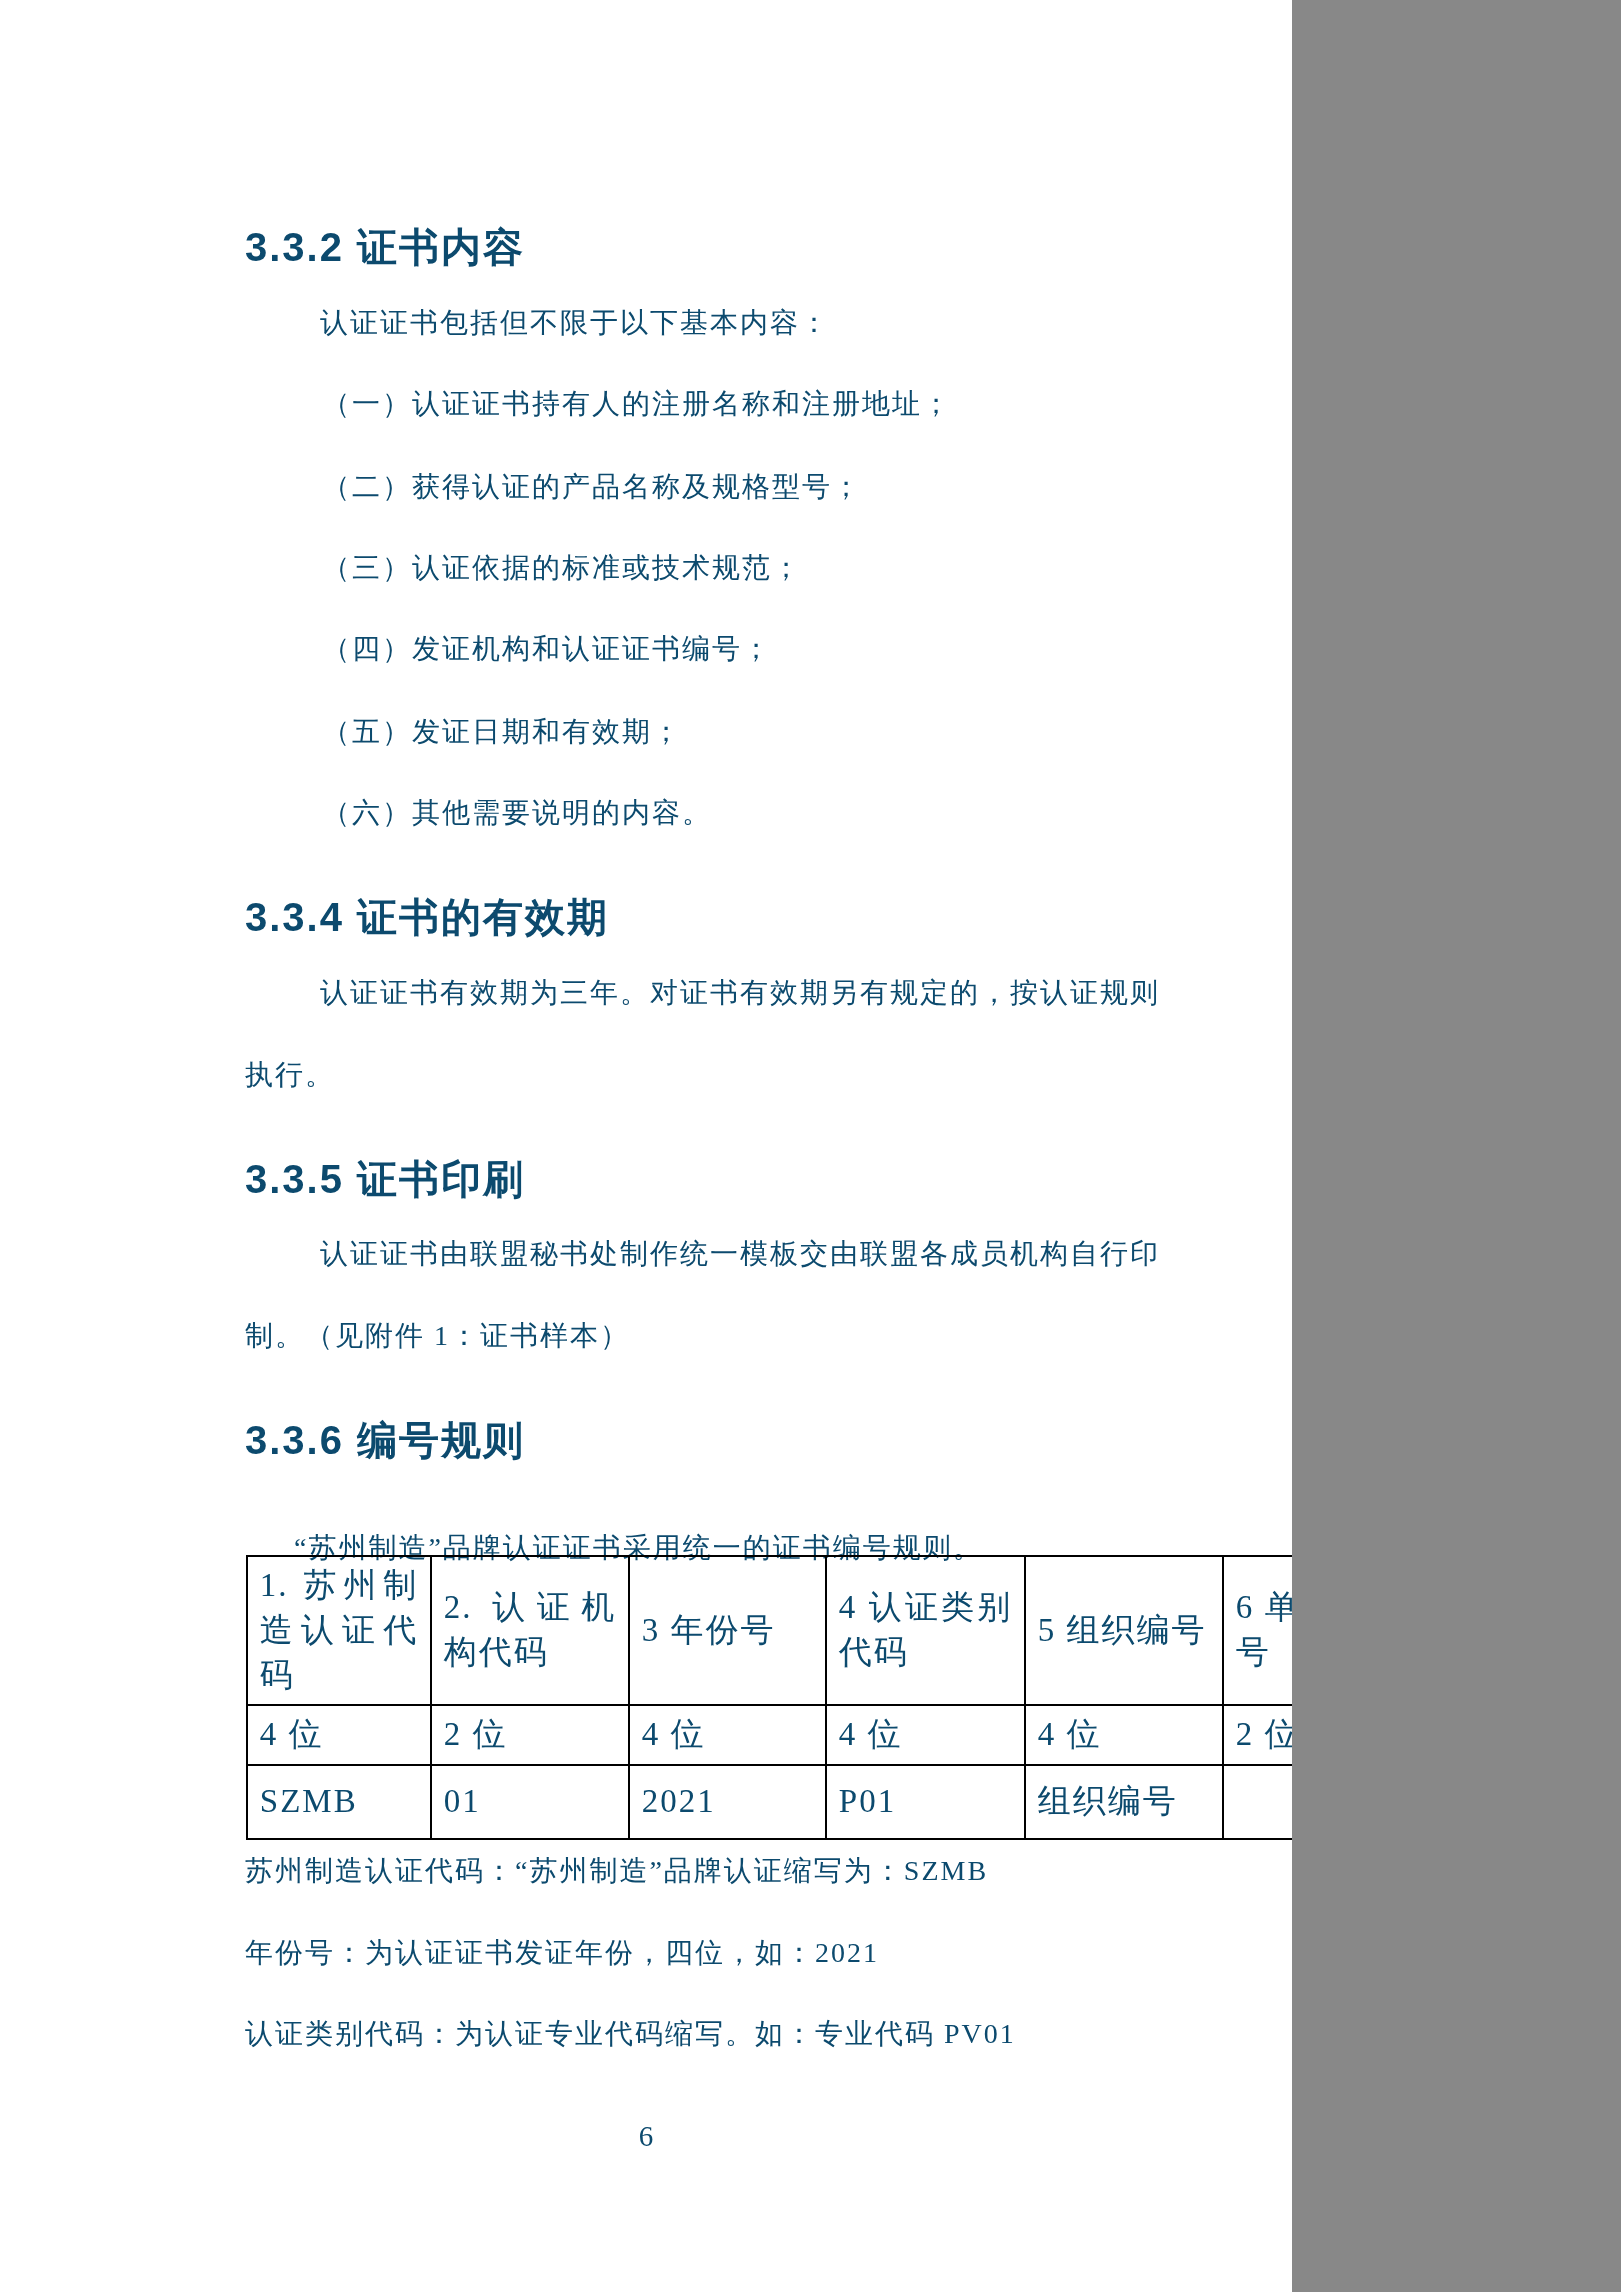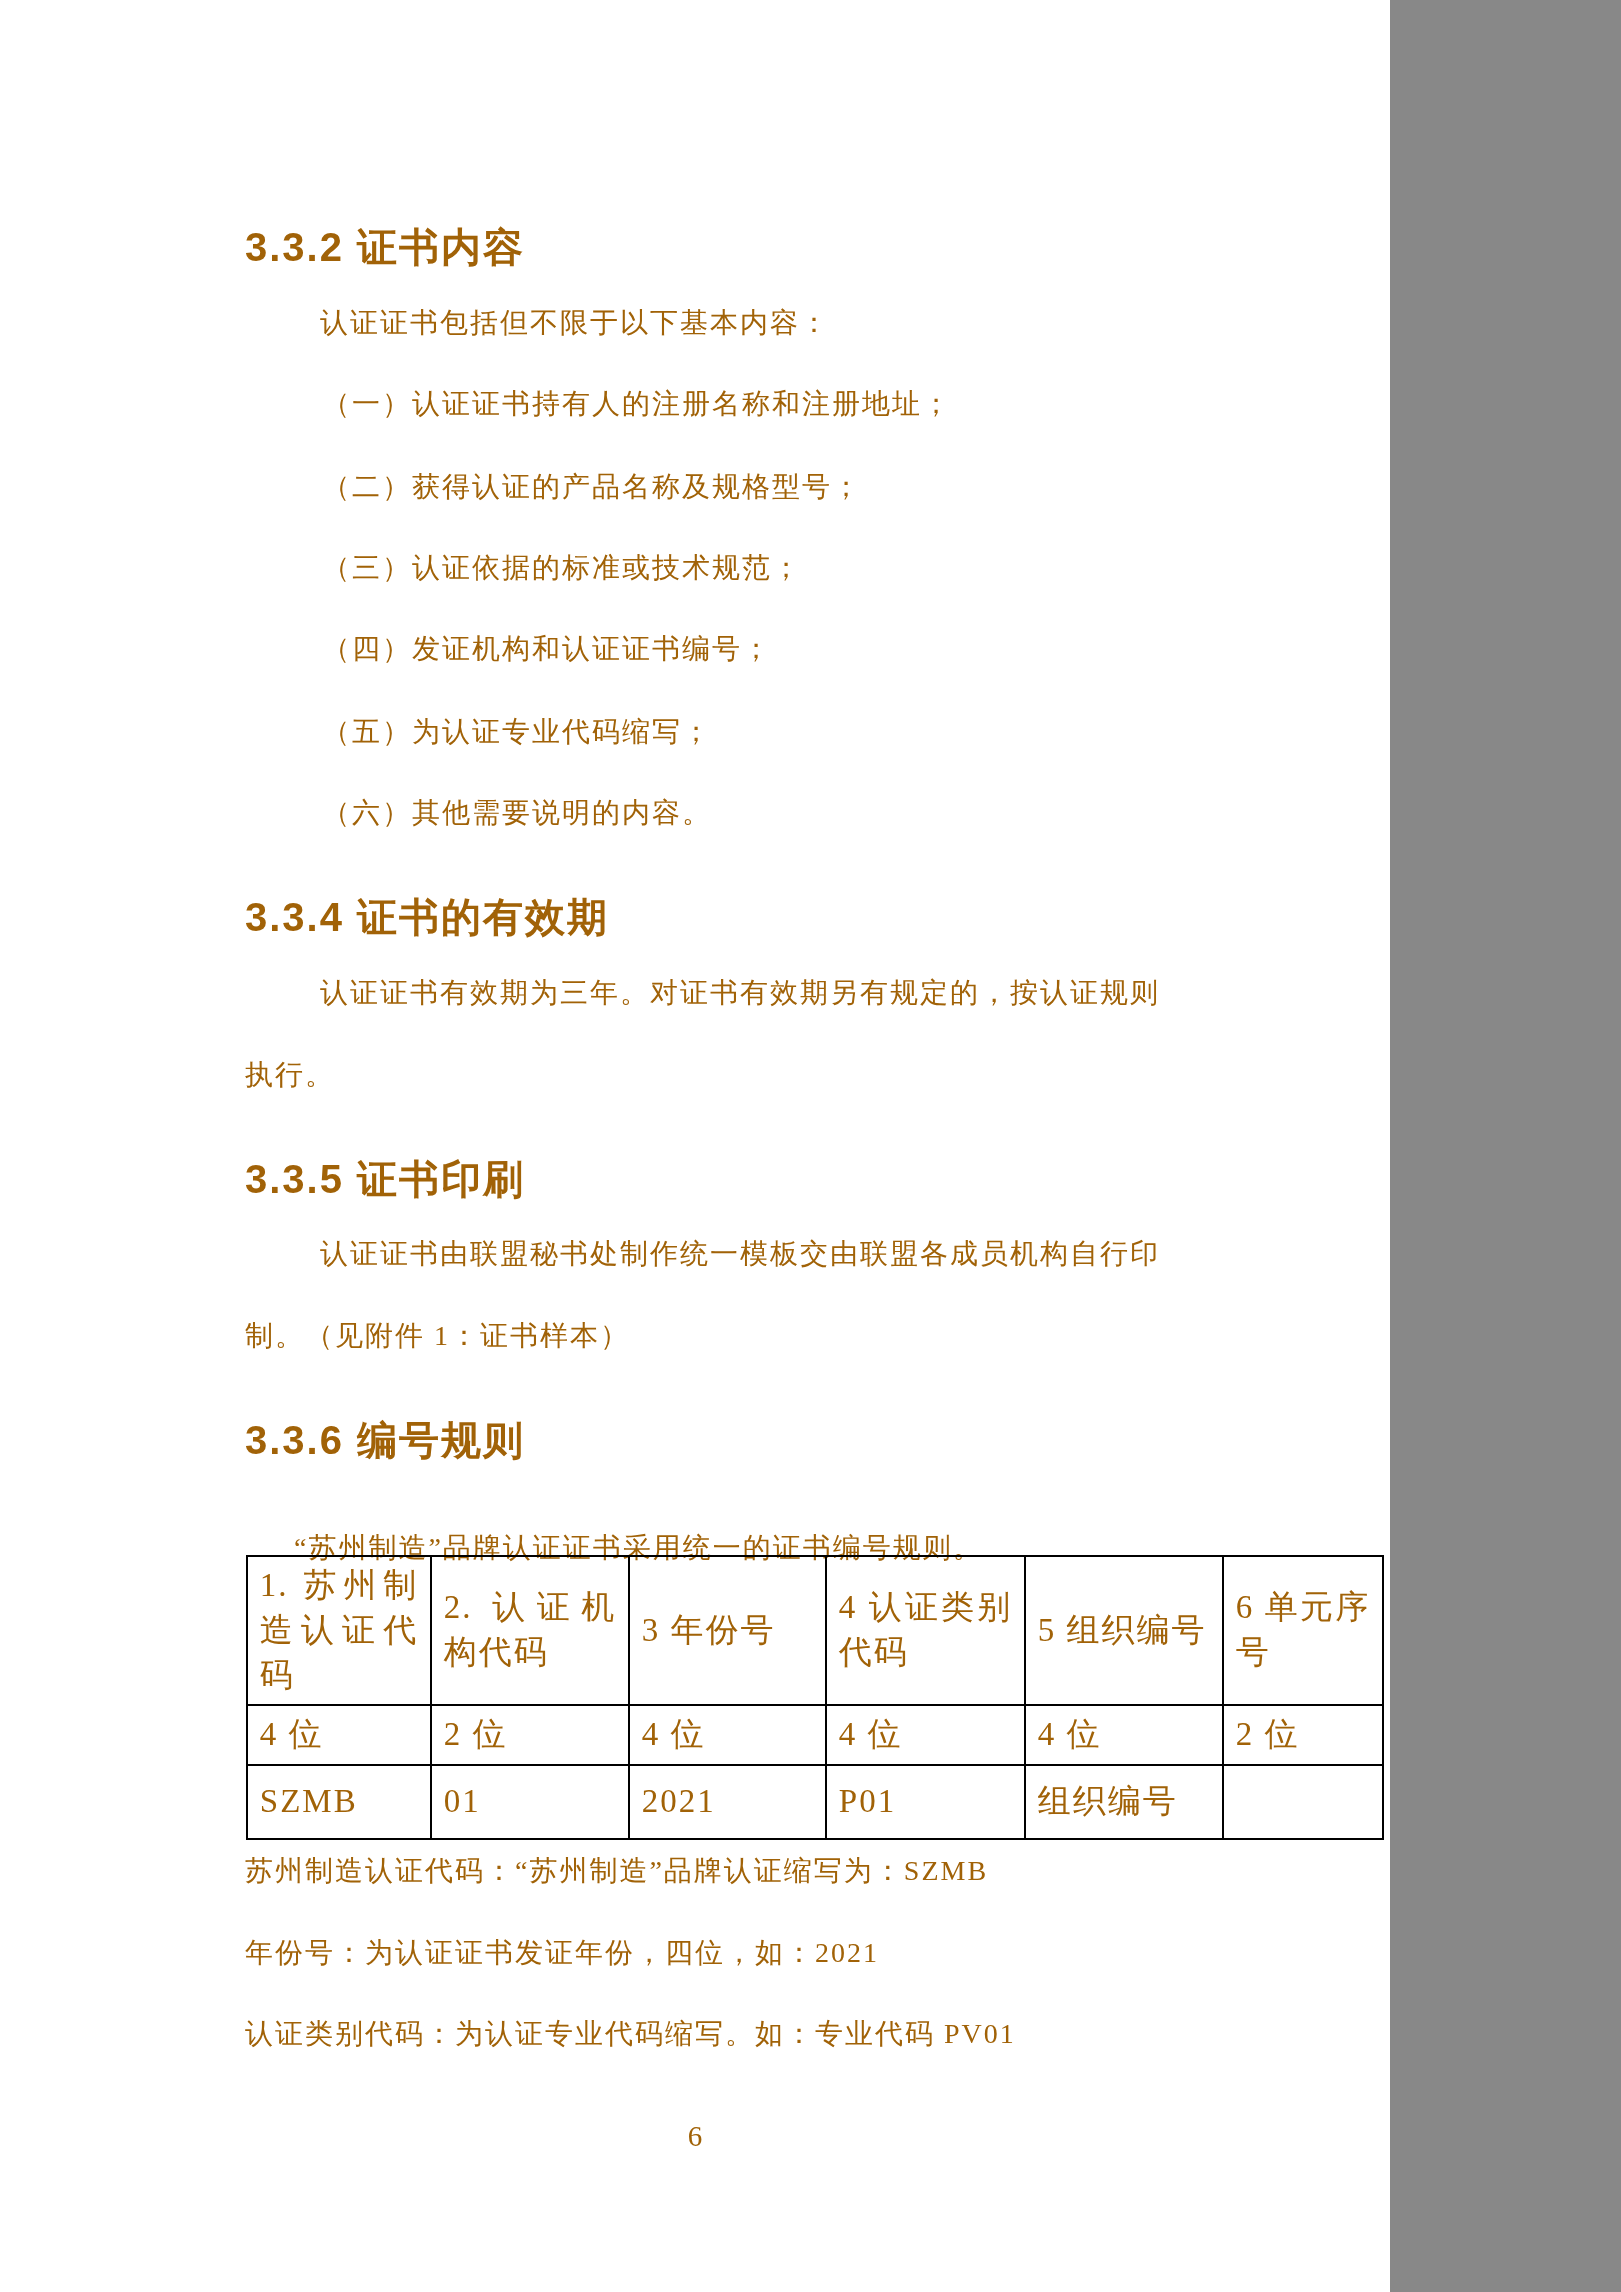--- a/index.html
+++ b/index.html
@@ -1,21 +1,21 @@
 <!DOCTYPE html>
 <html><head>
 <meta charset="utf-8">
 <style>
   html, body { margin: 0; padding: 0; background: #888; }
   .page {
     position: relative;
-    width: 1390px;
+    width: 1292px;
     height: 2293px;
     background: #ffffff;
-    color: #a16207;
+    color: #0c4a6e;
     font-family: "Liberation Serif", "DejaVu Serif", serif;
     overflow: hidden;
   }
   .h {
     position: absolute;
     left: 245px;
     font-family: "Liberation Sans", "DejaVu Sans", sans-serif;
     font-weight: 700;
     font-size: 40px;
     letter-spacing: 2px;
@@ -67,21 +67,21 @@
 <body>
 
 <div class="page">
 
   <div class="h" style="top:220px">3.3.2 证书内容</div>
   <div class="t ind" style="top:304px">认证证书包括但不限于以下基本内容：</div>
   <div class="t li" style="top:385px">（一）认证证书持有人的注册名称和注册地址；</div>
   <div class="t li" style="top:468px">（二）获得认证的产品名称及规格型号；</div>
   <div class="t li" style="top:549px">（三）认证依据的标准或技术规范；</div>
   <div class="t li" style="top:630px">（四）发证机构和认证证书编号；</div>
-  <div class="t li" style="top:713px">（五）为认证专业代码缩写；</div>
+  <div class="t li" style="top:713px">（五）发证日期和有效期；</div>
   <div class="t li" style="top:794px">（六）其他需要说明的内容。</div>
 
   <div class="h" style="top:890px">3.3.4 证书的有效期</div>
   <div class="t ind" style="top:974px">认证证书有效期为三年。对证书有效期另有规定的，按认证规则</div>
   <div class="t cont" style="top:1056px">执行。</div>
 
   <div class="h" style="top:1152px">3.3.5 证书印刷</div>
   <div class="t ind" style="top:1235px">认证证书由联盟秘书处制作统一模板交由联盟各成员机构自行印</div>
   <div class="t cont" style="top:1317px">制。（见附件 1：证书样本）</div>
 

